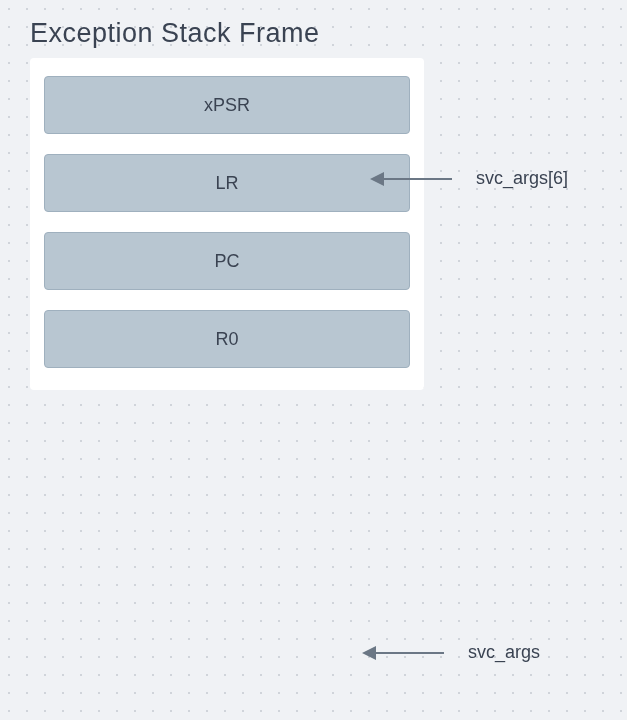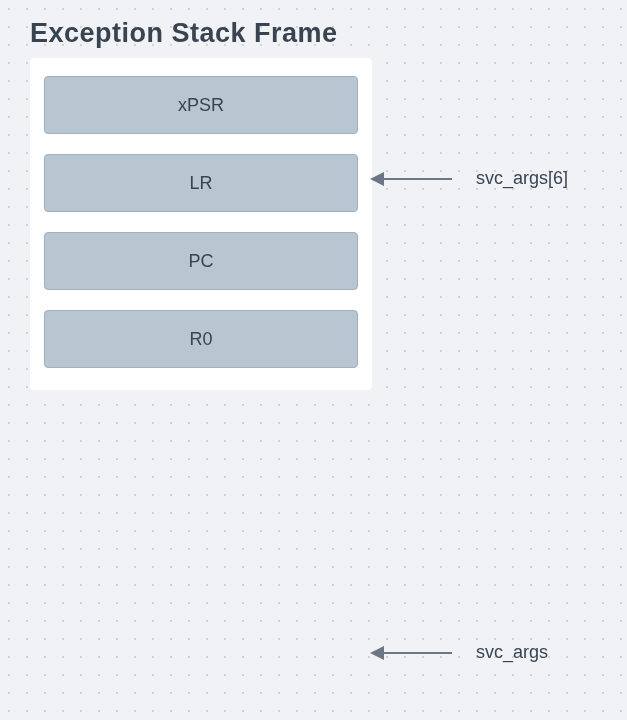--- a/index.html
+++ b/index.html
@@ -11,29 +11,29 @@
     background-size: 18px 18px;
     font-family: -apple-system, BlinkMacSystemFont, "Segoe UI", Arial, sans-serif;
     position: relative;
     overflow: hidden;
   }
   .title {
     position: absolute;
     top: 18px;
     left: 30px;
     font-size: 27px;
-    font-weight: 700;
+    font-weight: 400;
     color: #3a4352;
     letter-spacing: 0.5px;
   }
   .frame {
     position: absolute;
     top: 58px;
     left: 30px;
-    width: 342px;
+    width: 394px;
     background: #ffffff;
     border-radius: 4px;
     padding: 18px 14px 22px 14px;
   }
   .reg {
     width: 100%;
     height: 58px;
     background: #b8c6d1;
     border: 1px solid #9fb0be;
     border-radius: 4px;
@@ -63,21 +63,21 @@
     border-right: 14px solid #6b7785;
   }
   .arrow-label {
     font-size: 18px;
     color: #3a4352;
     margin-left: 24px;
     white-space: nowrap;
   }
   .arrow1 { top: 168px; left: 370px; width: 230px; }
   .arrow1 .arrow-line { width: 68px; flex: 0 0 68px; }
-  .arrow2 { top: 642px; left: 370px; width: 230px; }
+  .arrow2 { top: 642px; left: 362px; width: 230px; }
   .arrow2 .arrow-line { width: 68px; flex: 0 0 68px; }
 </style>
 </head>
 <body>
 
 <div class="title">Exception Stack Frame</div>
 
 <div class="frame">
   <div class="reg">xPSR</div>
   <div class="reg">LR</div>

